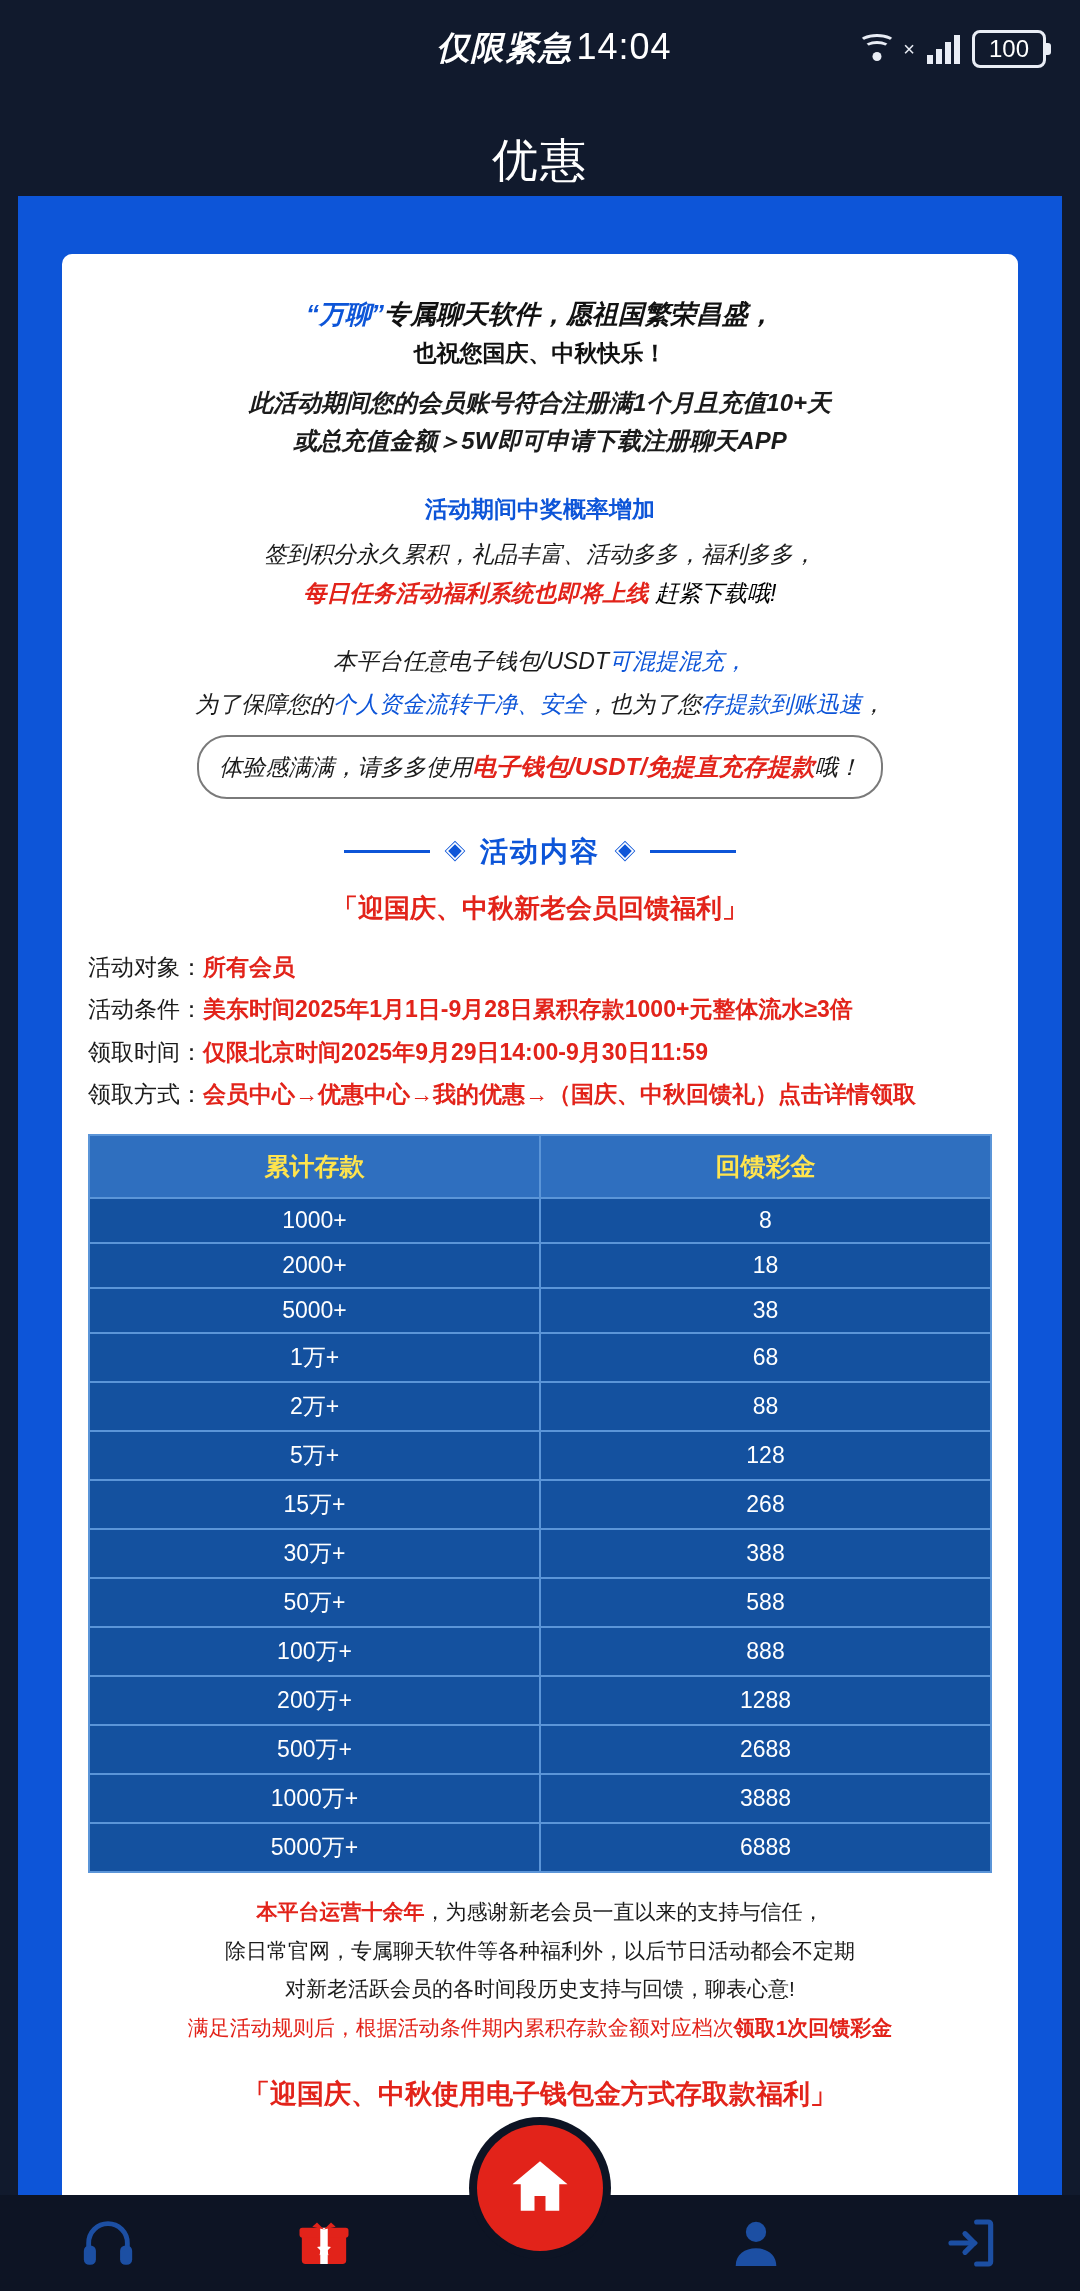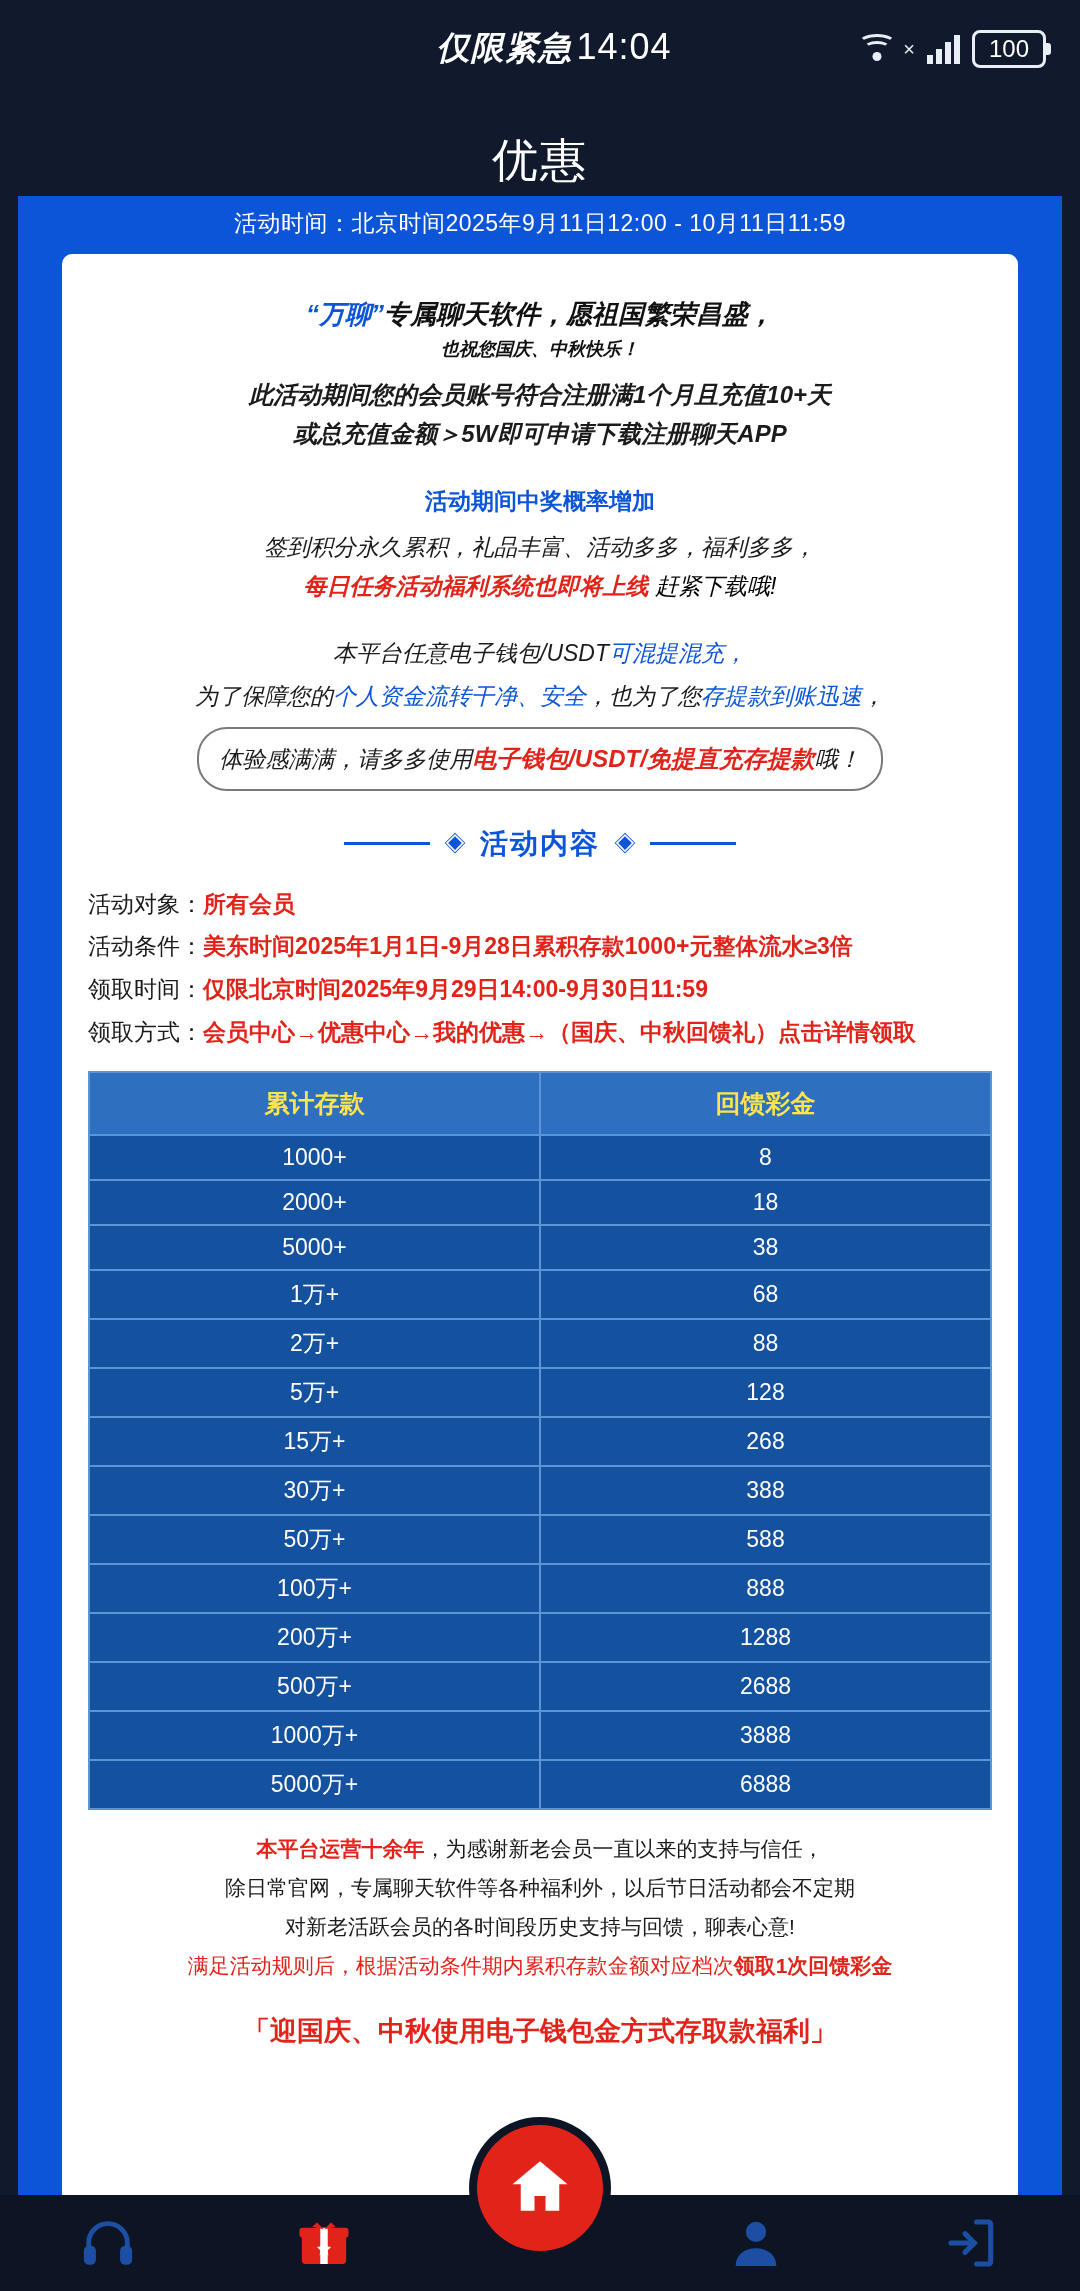--- a/index.html
+++ b/index.html
@@ -126,21 +126,21 @@
   }
 
   
   .hl { text-align: center; line-height: 1.55; }
   .hl-1 {
     font-size: 26px; font-weight: bold; font-style: italic;
     color: #111111; margin-bottom: 2px;
   }
   .hl-1 .blue { color: #0d55d8; }
   .hl-2 {
-    font-size: 18px; font-weight: bold; font-style: italic;
+    font-size: 23px; font-weight: bold; 
     color: #111111; margin-bottom: 12px;
   }
   .hl-3, .hl-4 {
     font-size: 24px; font-weight: bold; font-style: italic; color: #1b1b1b;
     line-height: 1.6;
   }
   .hl-blue-line {
     color: #0d55d8; font-size: 23px; font-weight: bold;
     margin: 31px 0 8px;
   }
@@ -272,21 +272,20 @@
           <i></i>
           <i></i>
         </span>
       <span class="batt">100</span>
     </div>
   </div>
 
   <div class="page-title">优惠</div>
 
   <div class="promo-wrap">
-    <div class="promo-time">活动时间：北京时间2025年9月11日12:00 - 10月11日11:59</div>
 
     <div class="promo-inner">
 
       <div class="hl">
         <div class="hl-1">
           <span class="blue">“万聊”</span><span>专属聊天软件，愿祖国繁荣昌盛，</span>
         </div>
         <div class="hl-2">也祝您国庆、中秋快乐！</div>
         <div class="hl-3">此活动期间您的会员账号符合注册满1个月且充值10+天</div>
         <div class="hl-4">或总充值金额＞5W即可申请下载注册聊天APP</div>
@@ -311,20 +310,21 @@
       </div>
 
       <div class="sec">
         <span class="bar"></span>
         <span class="dia">◈</span>
         <span class="txt">活动内容</span>
         <span class="dia">◈</span>
         <span class="bar"></span>
       </div>
 
+      <div class="sub-title">「迎国庆、中秋新老会员回馈福利」</div>
 
       <div class="kv">
         <span class="k">活动对象：</span><span class="v">所有会员</span>
       </div>
       <div class="kv">
         <span class="k">活动条件：</span><span class="v">美东时间2025年1月1日-9月28日累积存款1000+元整体流水≥3倍</span>
       </div>
       <div class="kv">
         <span class="k">领取时间：</span><span class="v">仅限北京时间2025年9月29日14:00-9月30日11:59</span>
       </div>

